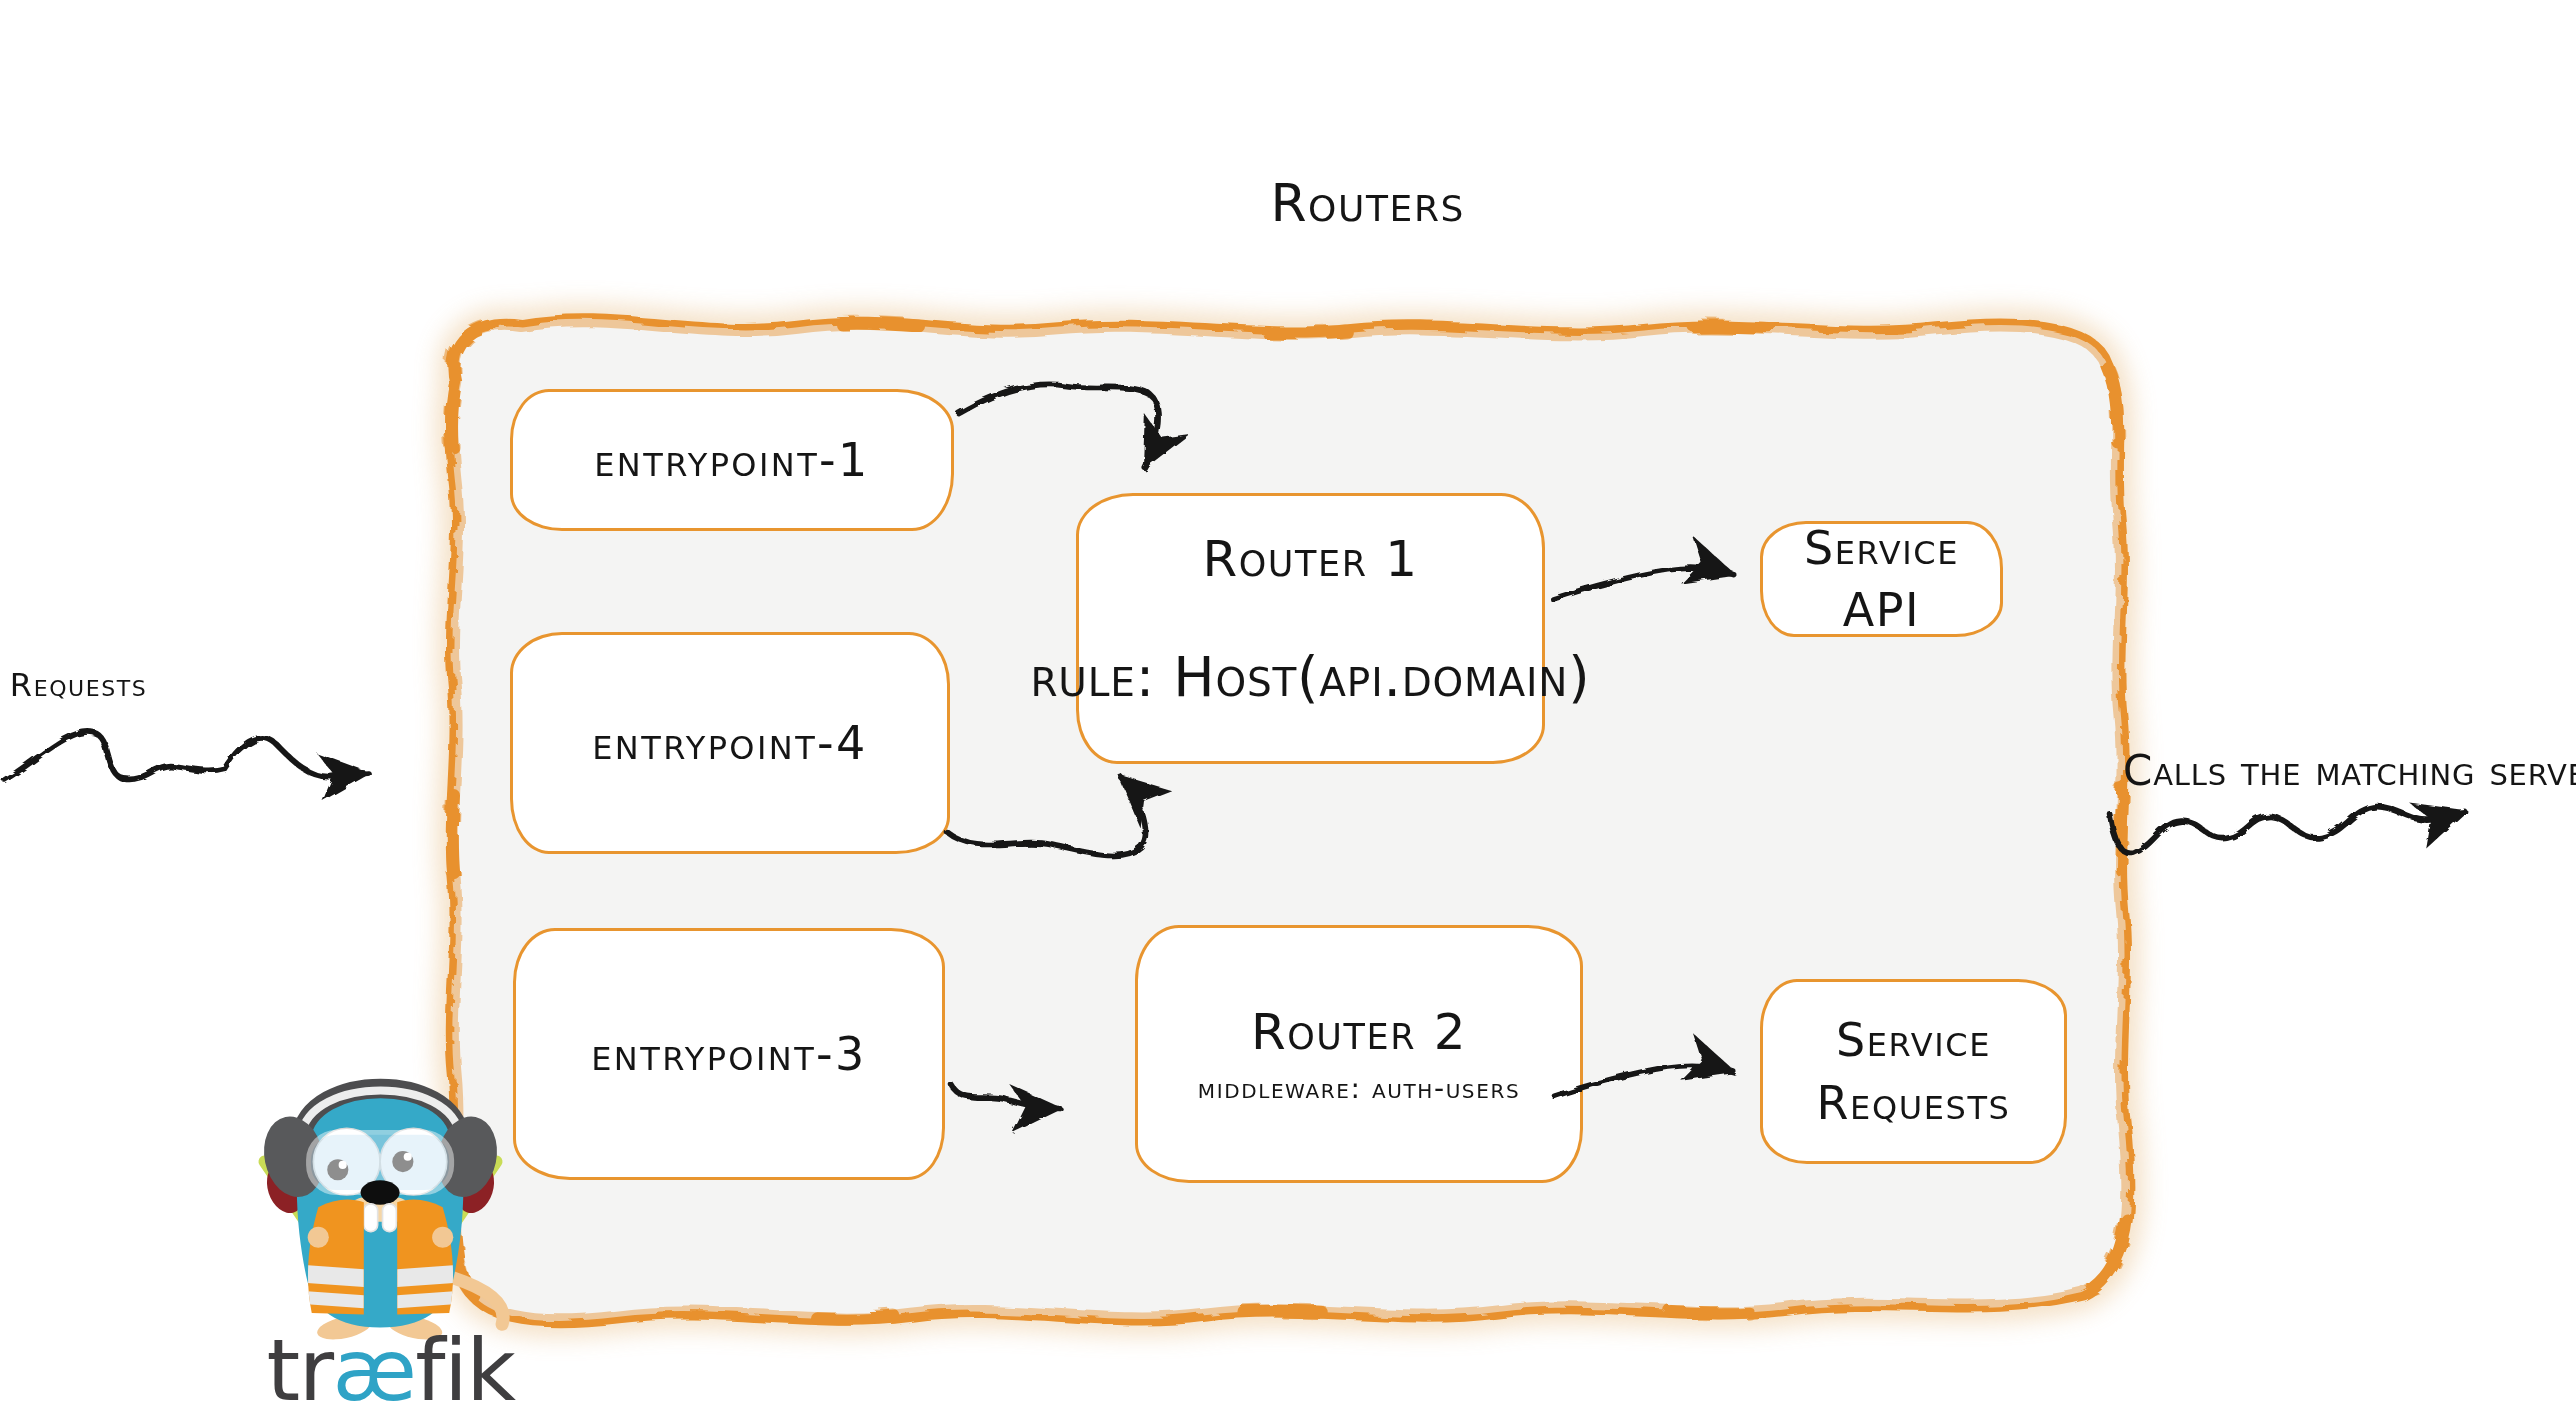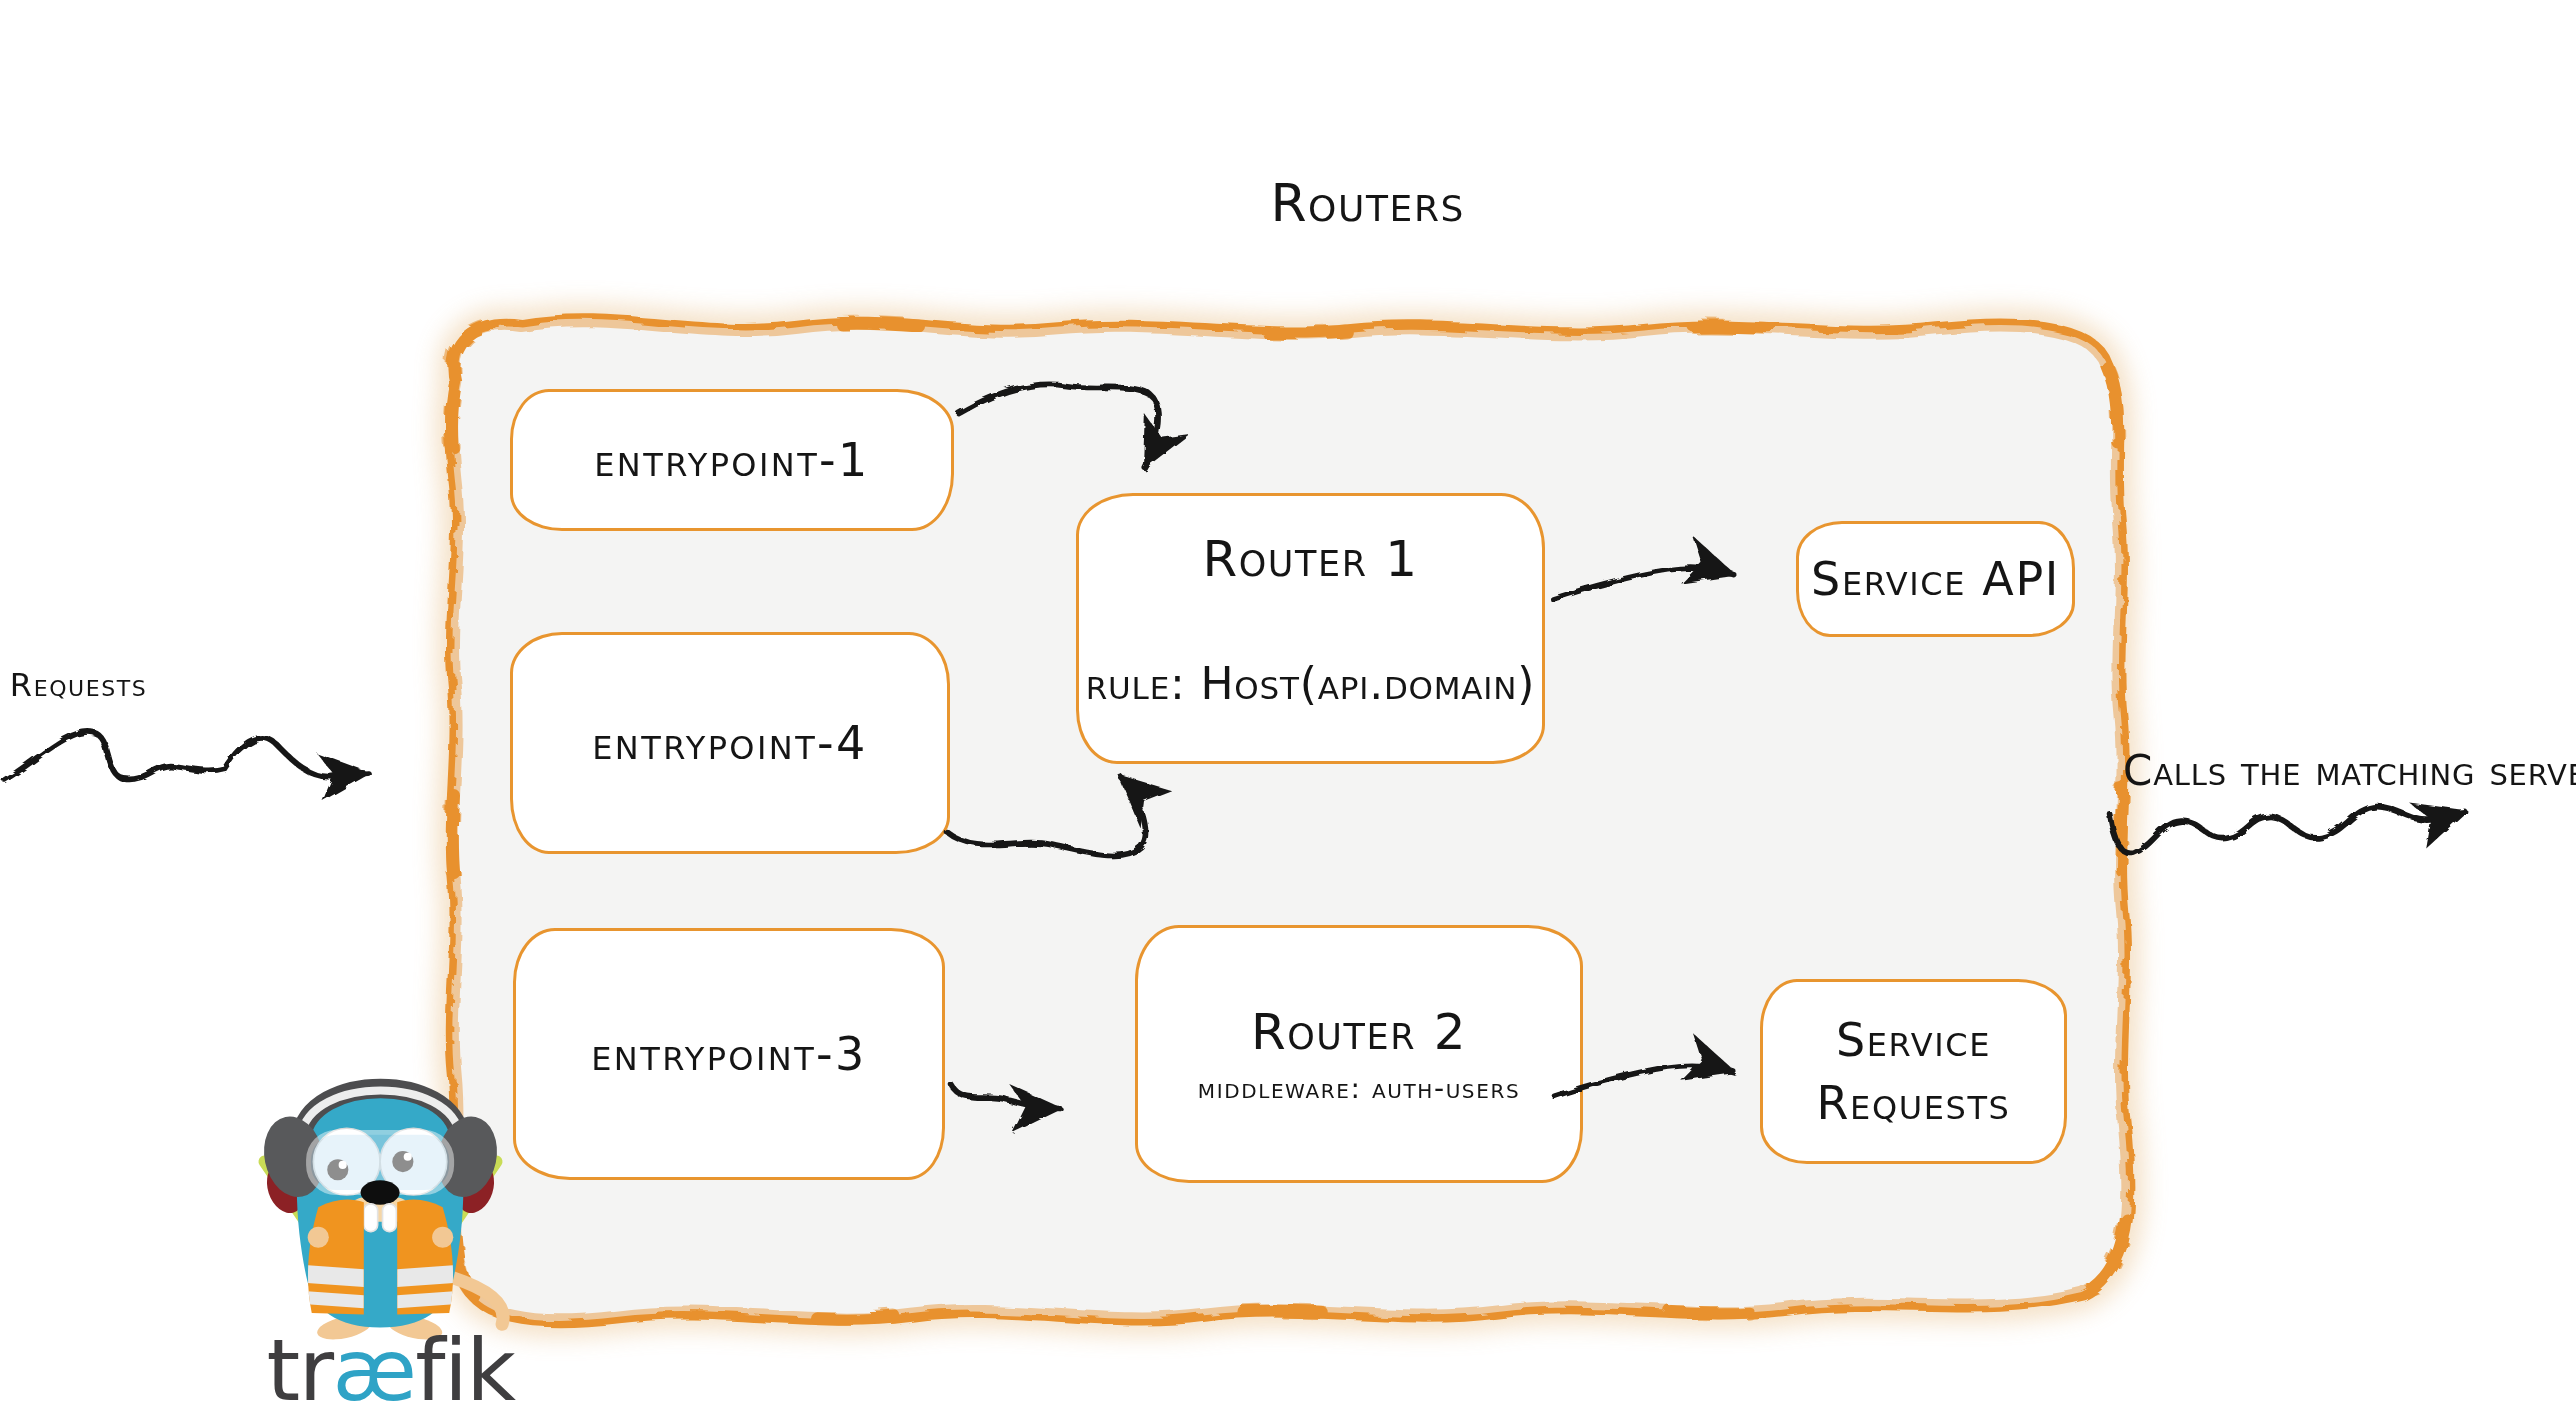--- a/index.html
+++ b/index.html
@@ -16,24 +16,24 @@
        display:flex;flex-direction:column;align-items:center;justify-content:center;
        box-sizing:border-box;}
   .box .lbl{font-size:46px;letter-spacing:2.4px;white-space:nowrap;}
   #ep1{left:510px;top:389px;width:444px;height:142px;border-radius:39px 57px 42px 52px / 50px 41px 57px 37px;}
   #ep2{left:510px;top:632px;width:440px;height:222px;border-radius:52px 41px 54px 39px / 41px 52px 37px 55px;}
   #ep3{left:513px;top:928px;width:432px;height:252px;border-radius:42px 54px 37px 57px / 54px 39px 52px 41px;}
   #r1{left:1076px;top:493px;width:469px;height:271px;border-radius:57px 44px 52px 41px / 42px 55px 39px 54px;
       justify-content:space-between;padding:34px 16.3px 52px;}
   #r2{left:1088px;top:925px;width:448px;height:258px;border-radius:44px 55px 41px 54px / 55px 41px 54px 39px;
       justify-content:center;gap:11.4px;padding:14.7px 11.4px;margin-left:47px;}
-  #s1{left:1760px;top:521px;width:279px;height:116px;border-radius:46px 36px 47px 34px / 36px 47px 34px 46px;margin-left:36px;}
+  #s1{left:1760px;top:521px;width:243px;height:116px;border-radius:46px 36px 47px 34px / 36px 47px 34px 46px;}
   #s2{left:1760px;top:979px;width:307px;height:185px;border-radius:37px 49px 36px 47px / 49px 36px 47px 37px;}
   .router-title{font-size:50px;letter-spacing:1.6px;}
-  .rule-line{font-size:44px;letter-spacing:0.8px;white-space:nowrap;}
+  .rule-line{font-size:55px;letter-spacing:0.8px;white-space:nowrap;}
   .rule-line-sm .pre{font-size:41px;letter-spacing:1.6px;}
   .rule-line-sm .val{font-size:34px;letter-spacing:0.8px;}
   .mw-line{font-size:28px;letter-spacing:1.6px;white-space:nowrap;}
   .svc-lbl{font-size:46px;letter-spacing:1.6px;text-align:center;line-height:1.35;}
 
   
   #requests{left:9.8px;top:666px;font-size:32px;letter-spacing:1.6px;}
   #calls{left:2123px;top:746px;width:456px;font-size:42px;letter-spacing:0.8px;white-space:nowrap;}
 
   

